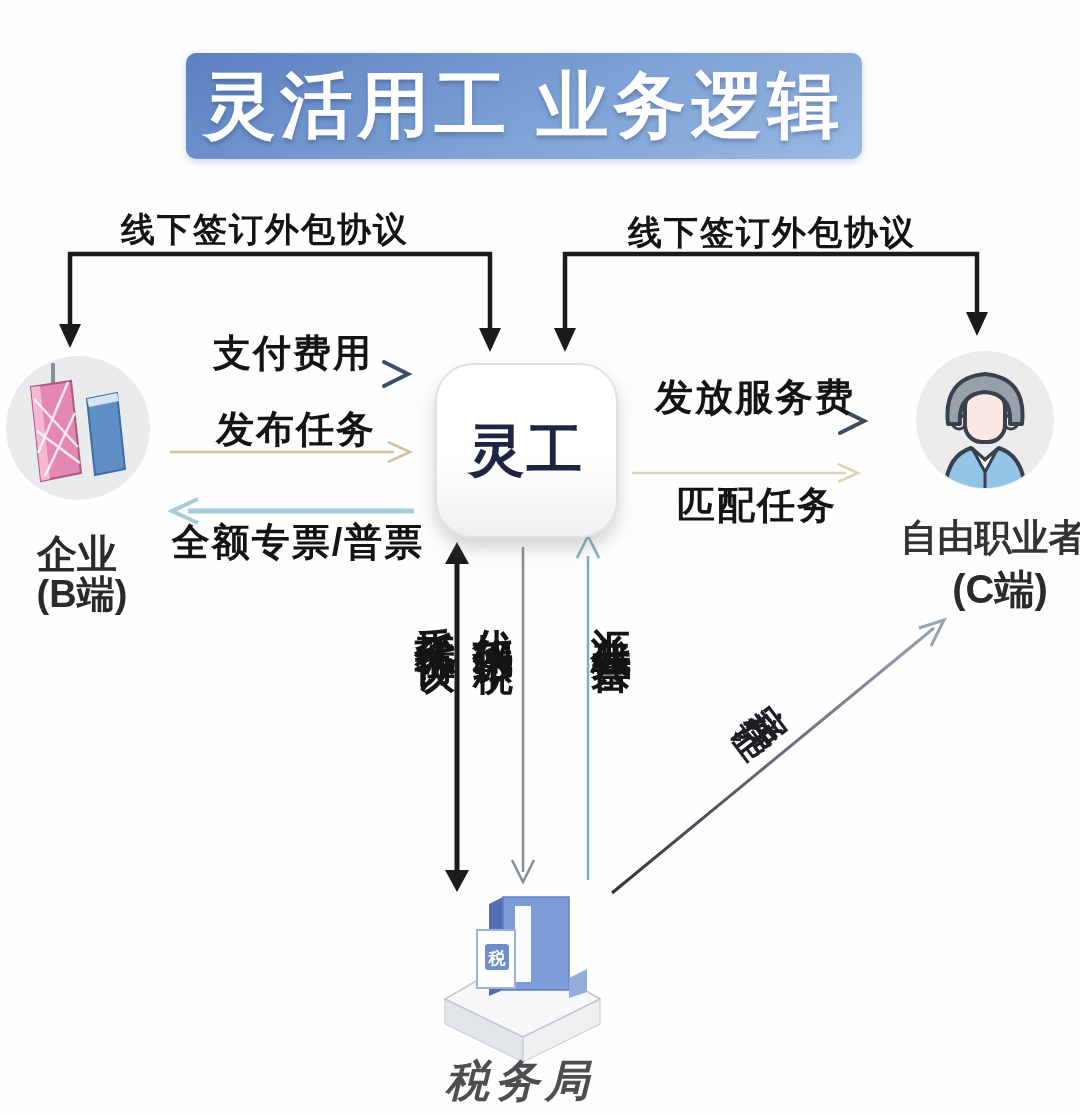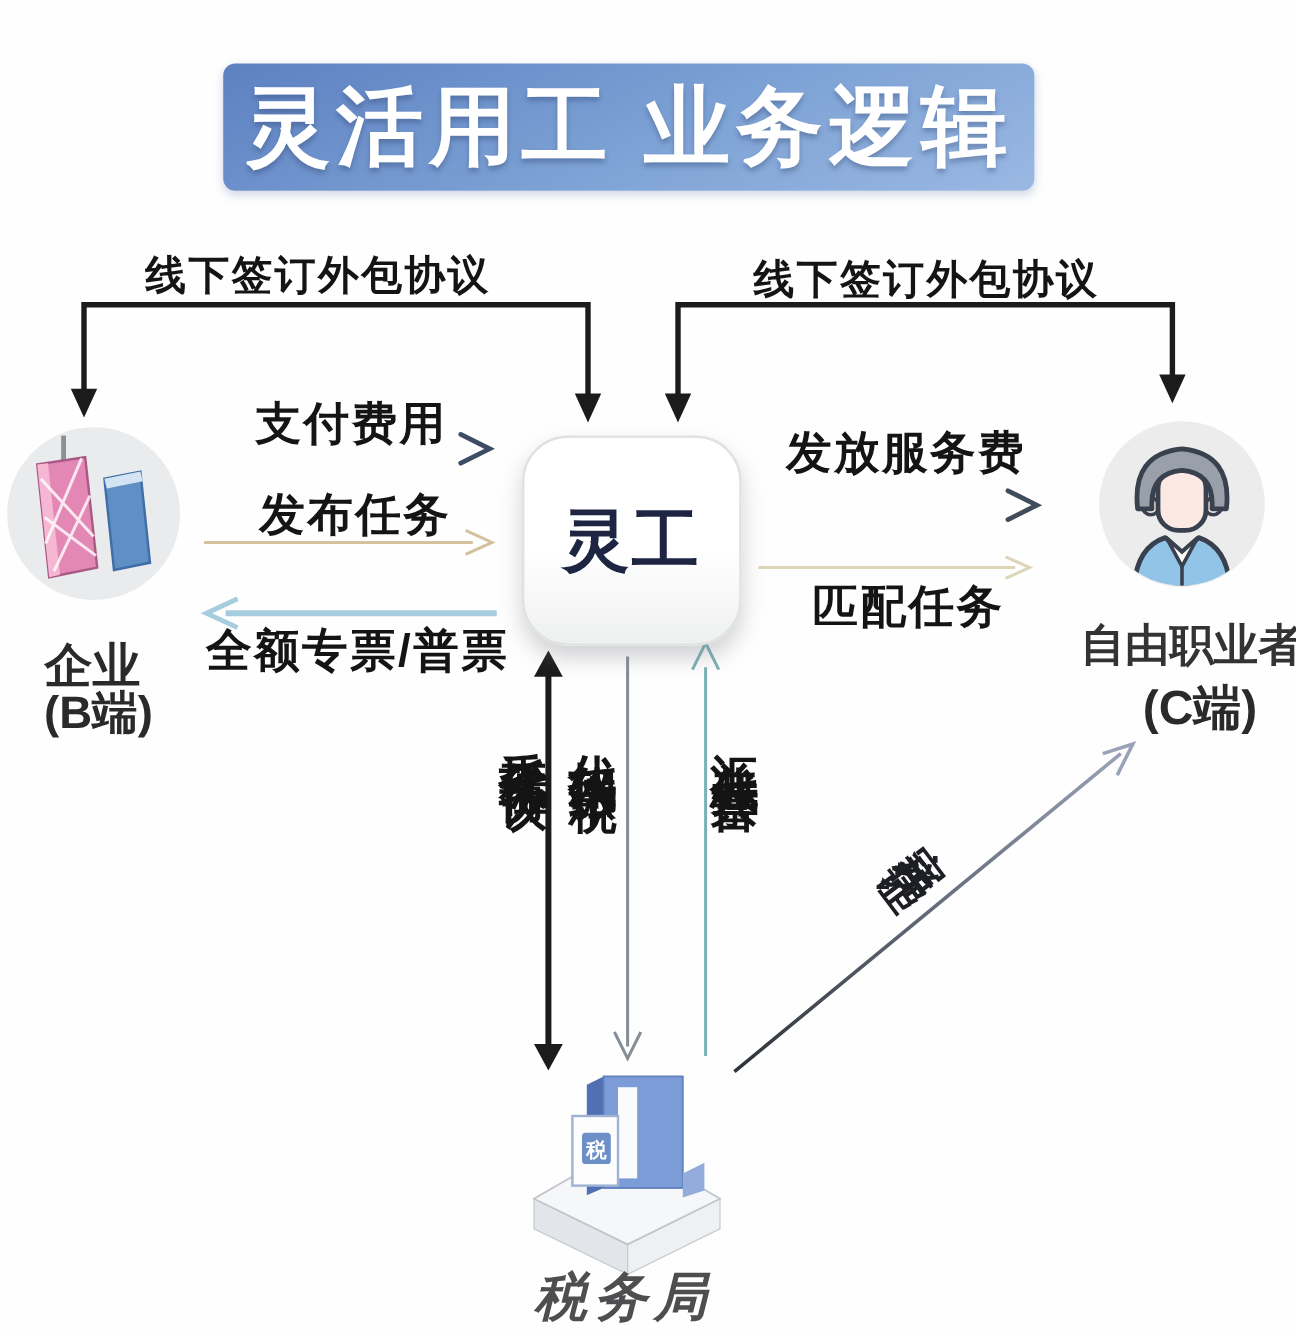--- a/index.html
+++ b/index.html
@@ -136,21 +136,21 @@
 
 <div class="abs banner">
   <div class="banner-text">灵活用工 业务逻辑</div>
 </div>
 
 <div class="abs lbl lbl-34" style="left:265px;top:207px;">线下签订外包协议</div>
 <div class="abs lbl lbl-34" style="left:772px;top:210px;">线下签订外包协议</div>
 <div class="abs lbl lbl-36" style="left:293px;top:328px;">支付费用</div>
 <div class="abs lbl lbl-36" style="left:296px;top:404px;">发布任务</div>
 <div class="abs lbl lbl-38" style="left:298px;top:517px;">全额专票/普票</div>
-<div class="abs lbl lbl-36" style="left:755px;top:352px;">发放服务费</div>
+<div class="abs lbl lbl-36" style="left:755px;top:372px;">发放服务费</div>
 <div class="abs lbl lbl-36" style="left:757px;top:480px;">匹配任务</div>
 
 <div class="abs vlbl" style="left:436px;top:594px;">委托代征协议</div>
 <div class="abs vlbl" style="left:494px;top:597px;">代扣代缴个税</div>
 <div class="abs vlbl" style="left:612px;top:597px;">汇总代开普票</div>
 
 <div class="abs cert" style="left:793px;top:707px;">完税凭证</div>
 
 <div class="abs" style="left:5px;top:355px;width:146px;height:146px;">
   <svg width="146" height="146" viewBox="0 0 146 146">

